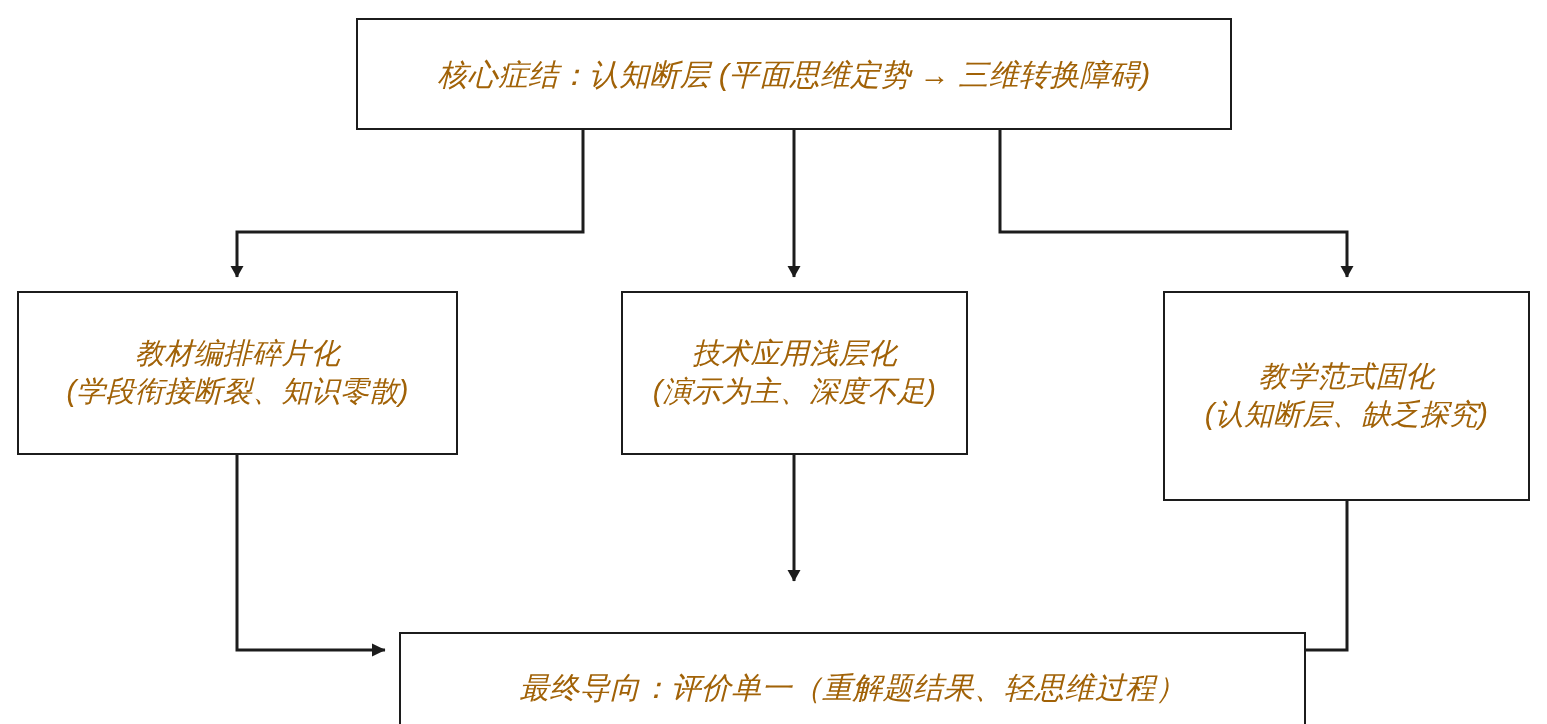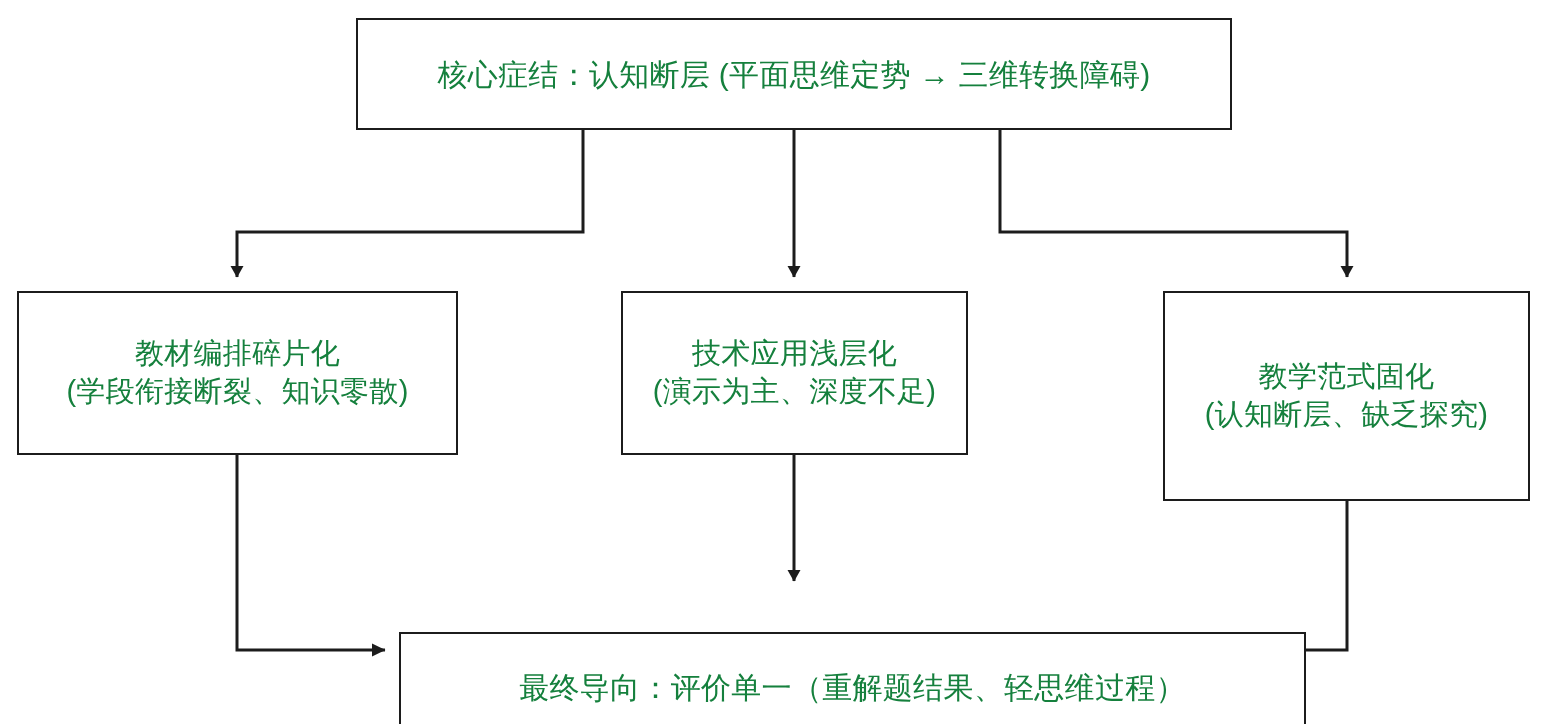--- a/index.html
+++ b/index.html
@@ -27,23 +27,24 @@
   .node-box {
     position: absolute;
     box-sizing: border-box;
     border: 2.5px solid #1c1c1c;
     background: #ffffff;
     display: flex;
     flex-direction: column;
     align-items: center;
     justify-content: center;
     text-align: center;
-    color: #15803d;
+    color: #a16207;
     line-height: 1.30;
     letter-spacing: 0.3px;
+    font-style: italic;
   }
   .node-line {
     display: block;
     white-space: nowrap;
   }
 
   
   #node-root {
     left: 356px;
     top: 18px;

